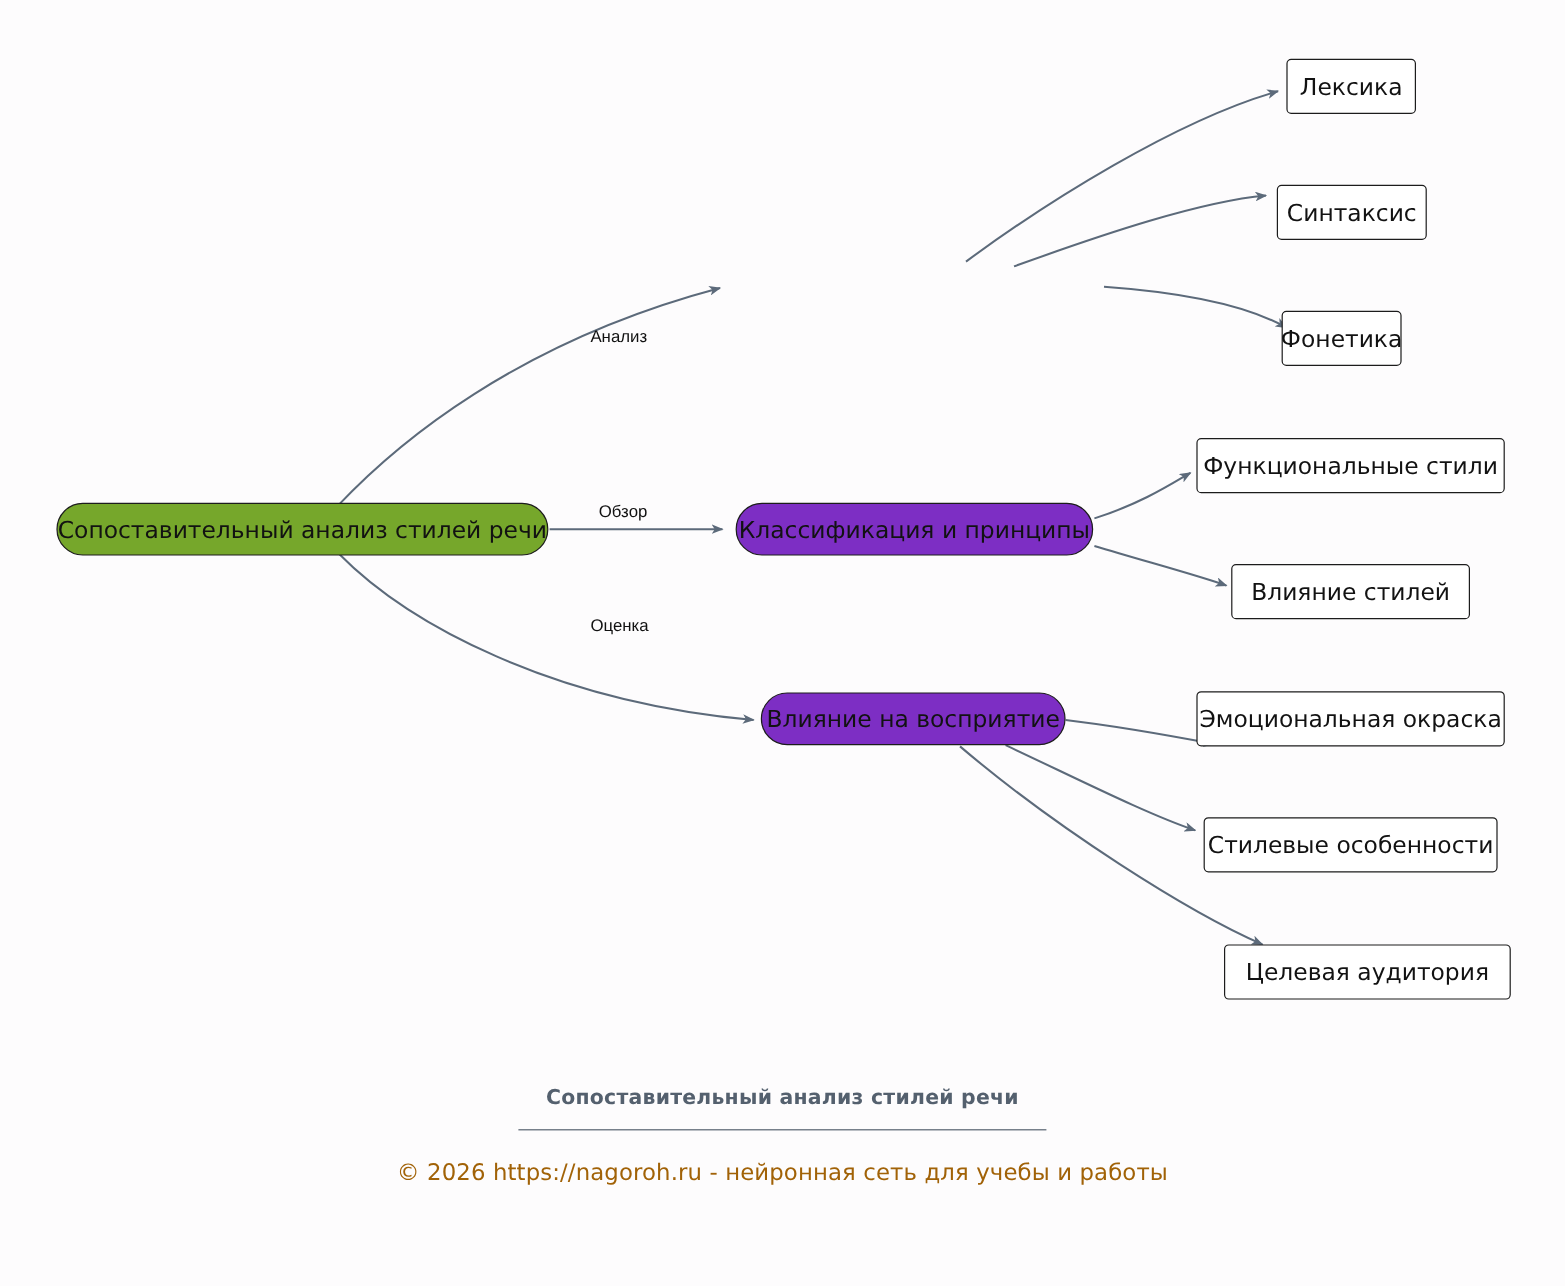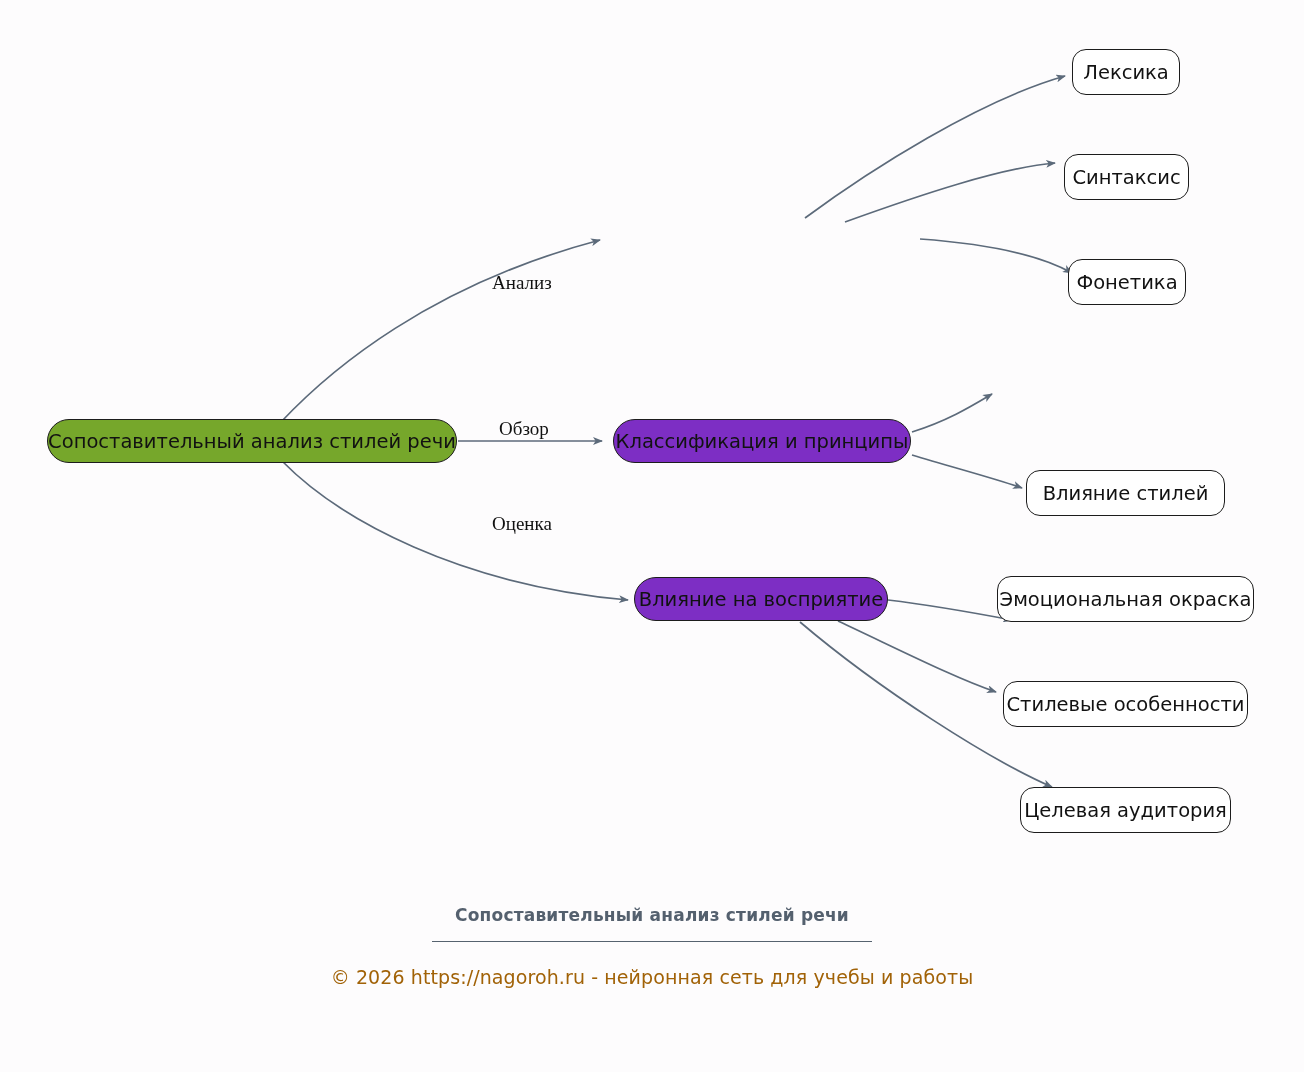--- a/index.html
+++ b/index.html
@@ -54,30 +54,30 @@
     background: #7d2ec4;
     border: 1.6px solid #1c1c1c;
     border-radius: 22px;
     font-size: 19.5px;
     height: 44px;
   }
 
   .node-leaf {
     background: #ffffff;
     border: 1.6px solid #1c1c1c;
-    border-radius: 14px;
+    border-radius: 4px;
     font-size: 19.5px;
     height: 46px;
   }
 
   
   .edge-label {
     position: absolute;
-    font-family: Liberation Serif, serif;
-    font-size: 19px;
+    font-family: Liberation Sans, sans-serif;
+    font-size: 14px;
     color: #111111;
     white-space: nowrap;
   }
 
   
   .footer {
     position: absolute;
     left: 0;
     top: 905px;
     width: 1304px;
@@ -143,30 +143,31 @@
 
 
   <div class="node node-branch" style="left:613px; top:419px; width:298px;">Классификация и принципы</div>
 
   <div class="node node-branch" style="left:634px; top:577px; width:254px;">Влияние на восприятие</div>
 
   <div class="node node-leaf" style="left:1072px; top:49px; width:108px;">Лексика</div>
 
   <div class="node node-leaf" style="left:1064px; top:154px; width:125px;">Синтаксис</div>
 
-  <div class="node node-leaf" style="left:1068px; top:259px; width:118px;">Фонетика</div>
+  <div class="node node-leaf" style="left:1068px; top:259px; width:100px;">Фонетика</div>
 
+  <div class="node node-leaf" style="left:997px; top:365px; width:257px;">Функциональные стили</div>
 
   <div class="node node-leaf" style="left:1026px; top:470px; width:199px;">Влияние стилей</div>
 
   <div class="node node-leaf" style="left:997px; top:576px; width:257px;">Эмоциональная окраска</div>
 
   <div class="node node-leaf" style="left:1003px; top:681px; width:245px;">Стилевые особенности</div>
 
-  <div class="node node-leaf" style="left:1020px; top:787px; width:211px;">Целевая аудитория</div>
+  <div class="node node-leaf" style="left:1020px; top:787px; width:239px;">Целевая аудитория</div>
 
   <div class="edge-label" style="left:492px; top:272px;">Анализ</div>
 
   <div class="edge-label" style="left:499px; top:418px;">Обзор</div>
 
   <div class="edge-label" style="left:492px; top:513px;">Оценка</div>
 
   <div class="footer">
     <div class="footer-title">Сопоставительный анализ стилей речи</div>
     <div class="footer-rule"></div>

